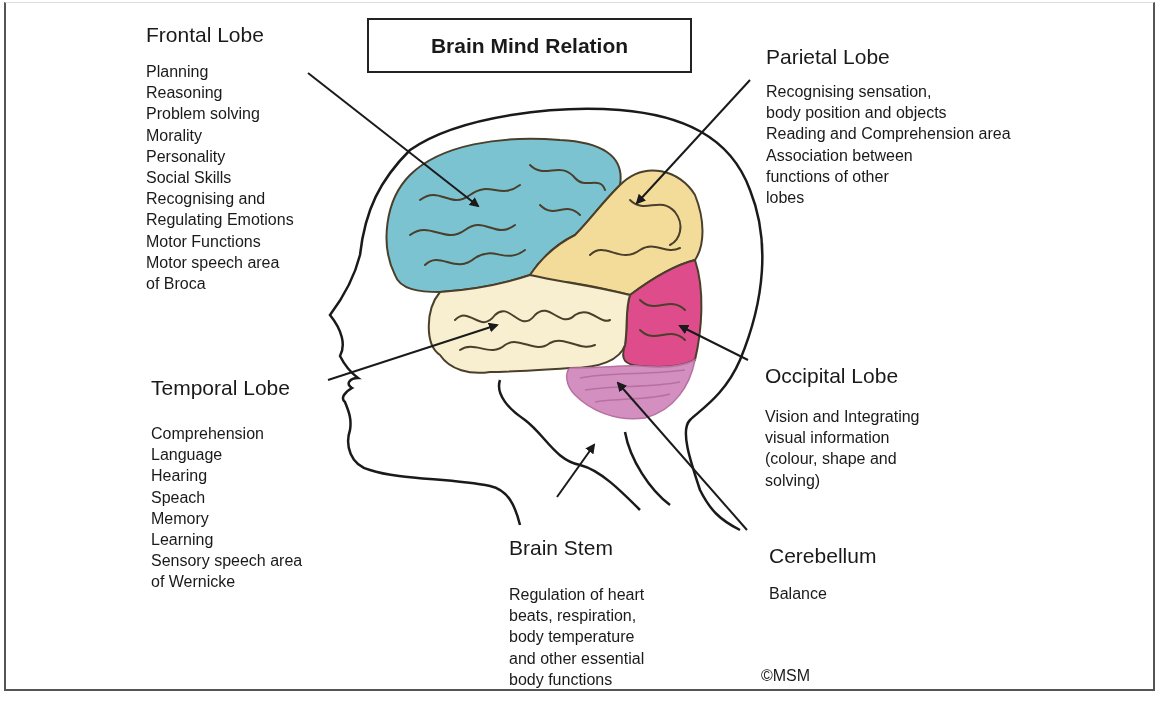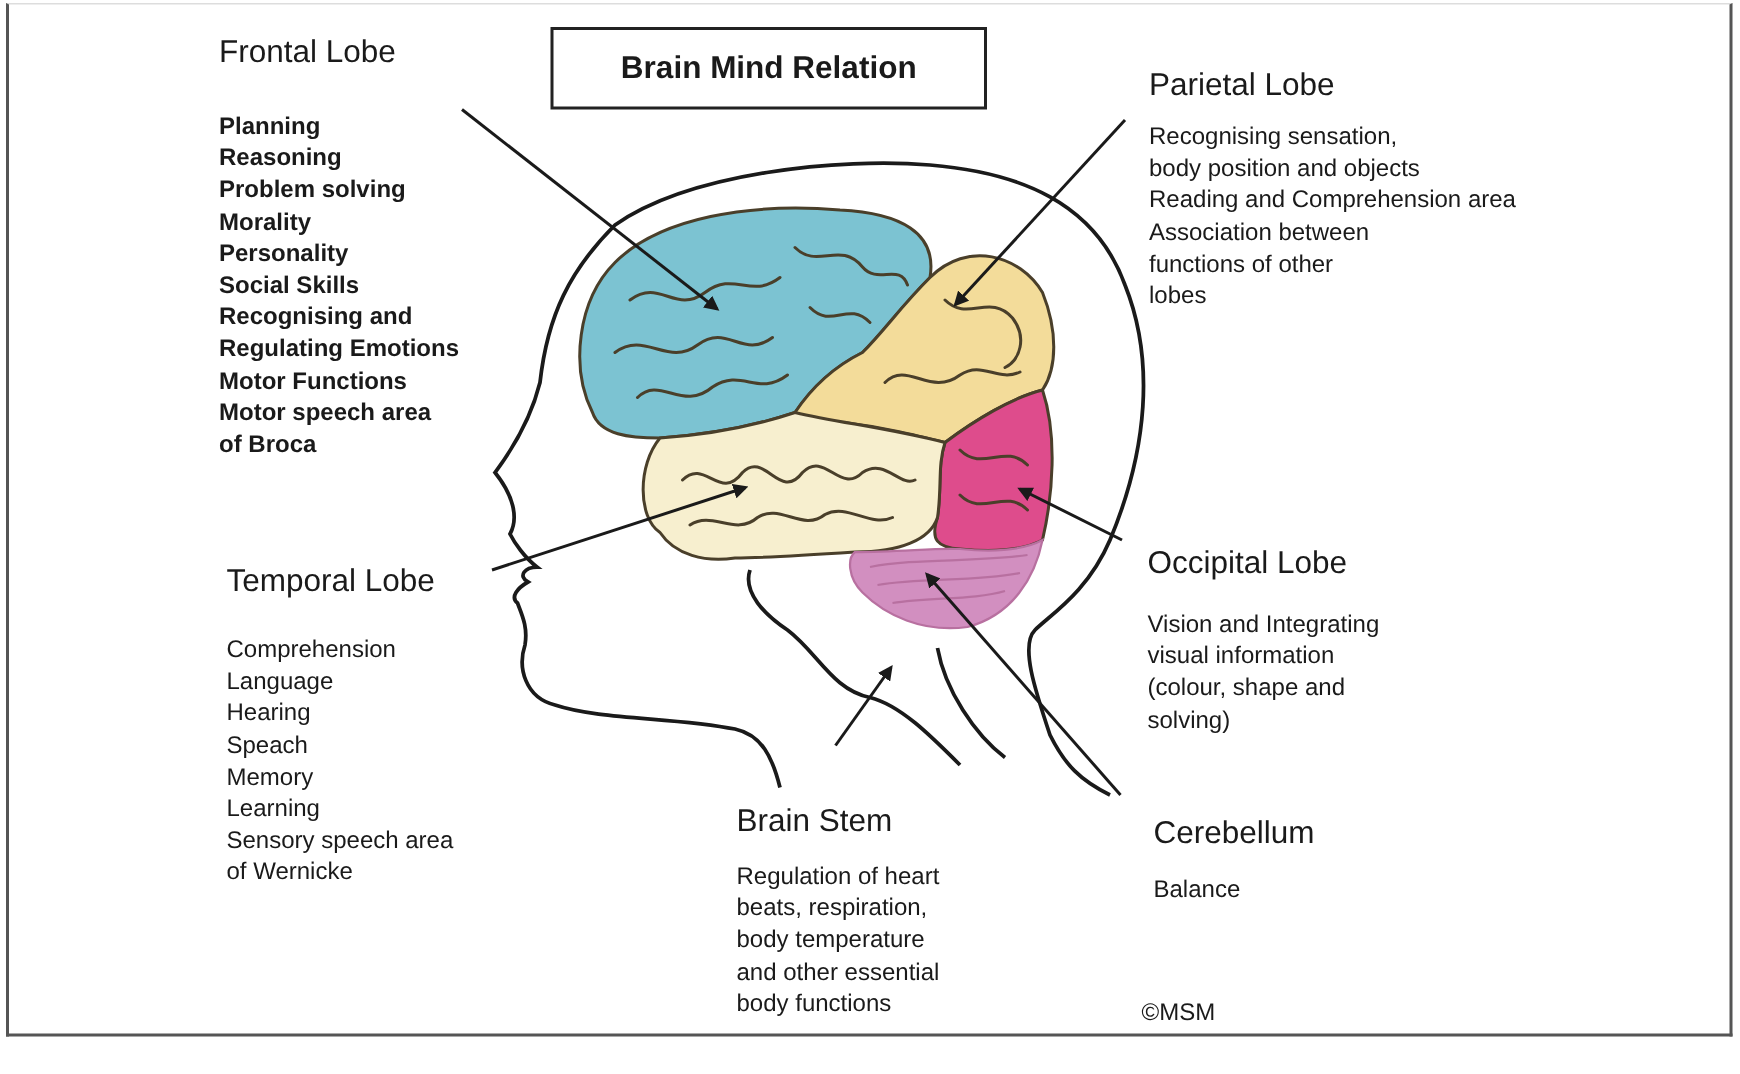--- a/index.html
+++ b/index.html
@@ -1,37 +1,37 @@
 <!DOCTYPE html>
 <html><head>
 <meta charset="utf-8">
 <style>
   html, body { margin: 0; padding: 0; background: #ffffff; }
   body { width: 1160px; height: 716px; position: relative; overflow: hidden;
          font-family: "Liberation Sans", sans-serif; color: #1a1a1a; }
   .frame { position: absolute; left: 4px; top: 2px; width: 1151px; height: 689px;
            border: 2px solid #555; border-top: 1px solid #ddd; box-sizing: border-box; }
-  .title-box { position: absolute; left: 367px; top: 18px; width: 291px; height: 55px;
+  .title-box { position: absolute; left: 367px; top: 18px; width: 325px; height: 55px;
                border: 2px solid #222; box-sizing: border-box; display: flex;
                align-items: center; justify-content: center; }
   .title-box span { font-weight: bold; font-size: 21px; color: #1a1a1a; }
   .label { position: absolute; }
   .label .head { font-size: 21px; line-height: 26px; color: #1a1a1a; }
   .label ul { list-style: none; margin: 0; padding: 0; }
   .label li { font-size: 16px; line-height: 21.2px; color: #1a1a1a; white-space: nowrap; }
   #frontal { left: 146px; top: 22px; }
-  #frontal ul { margin-top: 26px; font-weight: bold; }
+  #frontal ul { margin-top: 13px; }
   #parietal { left: 766px; top: 31px; margin-top: 13px; }
   #parietal ul { margin-top: 11px; }
   #temporal { left: 151px; top: 375px; }
   #temporal ul { margin-top: 22px; }
   #occipital { left: 765px; top: 363px; }
   #occipital ul { margin-top: 17px; }
-  #stem { left: 491px; top: 535px; }
-  #stem ul { margin-top: 13px; }
+  #stem { left: 509px; top: 535px; }
+  #stem ul { margin-top: 23px; }
   #cerebellum { left: 769px; top: 543px; }
   #cerebellum ul { margin-top: 14px; }
   .copyright { position: absolute; left: 761px; top: 667px; font-size: 16px; color: #1a1a1a; }
   svg.art { position: absolute; left: 0; top: 0; }
 </style>
 </head>
 <body>
 
 <div class="frame"></div>
 

